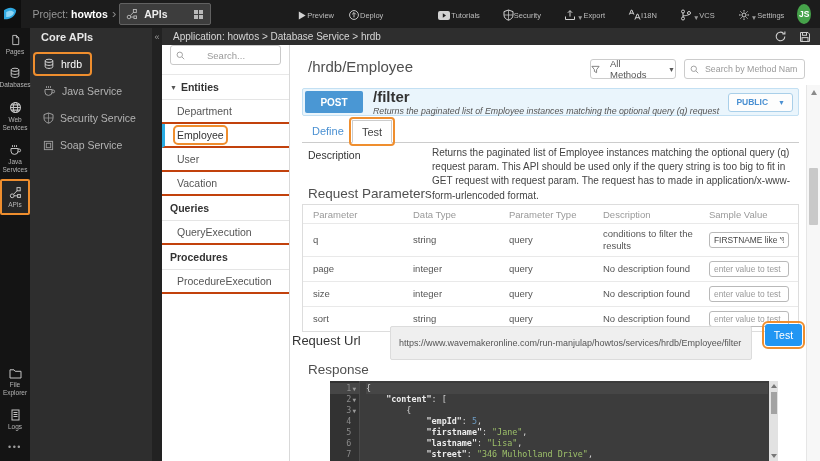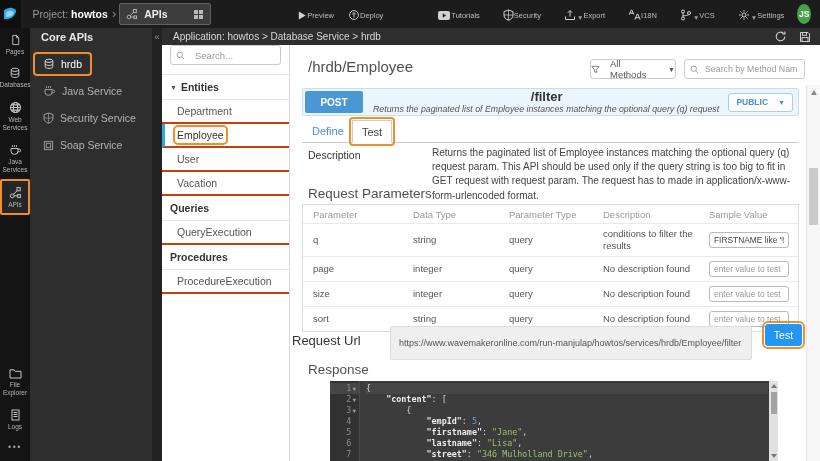--- a/index.html
+++ b/index.html
@@ -54,21 +54,21 @@
 
   
   .breadcrumb{position:absolute;left:162px;top:28px;right:0;height:17px;background:#2e2e2e;display:flex;align-items:center;color:#d6d6d6;font-size:10px;padding:0 9px 0 11px;z-index:6;box-sizing:border-box;}
   .bc-icons{margin-left:auto;display:flex;gap:12px;color:#cecece;}
   .bc-icons .ic{cursor:pointer;}
 
   
   .endpoints{position:absolute;left:162px;top:45px;bottom:0;width:128px;background:#fff;border-right:1px solid #d9d9d9;z-index:5;box-sizing:border-box;}
   .ep-title{font-size:12.5px;color:#444;padding:9px 10px 7px;}
   .ep-search{margin:0 8px 9px;height:18px;border:1px solid #c9c9c9;border-radius:3px;display:flex;align-items:center;padding:0 5px;color:#999;background:#fff;}
-  .ep-search input{border:0;outline:0;width:100%;font-size:9.5px;margin-left:8px;font-family:inherit;color:#555;background:transparent;}
+  .ep-search input{border:0;outline:0;width:100%;font-size:9.5px;margin-left:20px;font-family:inherit;color:#555;background:transparent;}
   .ep-search input::placeholder{color:#999;}
   .ep-list{border-top:1px solid #e8e8e8;}
   .ep-row{border-bottom:2px solid #c2410c;box-sizing:border-box;}
   .ep-row.section{font-weight:bold;color:#333;font-size:10.5px;padding:6px 8px;border-bottom:1px solid #e5e5e5;cursor:pointer;}
   .ep-row.section .scaret{font-size:7px;color:#555;margin-right:4px;vertical-align:1px;}
   .ep-row.item{color:#555;font-size:10.5px;padding:5px 8px 5px 15px;cursor:pointer;}
   .ep-row.item.active{border-left:3px solid #29abe2;padding-left:12px;color:#333;}
   .eplab.annot{outline-offset:2px;}
 
   
@@ -77,21 +77,21 @@
   .m-methods{position:absolute;left:300px;top:14px;width:86px;height:20px;border:1px solid #ccc;border-radius:3px;display:flex;align-items:center;justify-content:center;gap:10px;font-size:9.5px;color:#555;background:#fff;cursor:pointer;box-sizing:border-box;}
   .m-methods .ic{color:#777;}
   .m-methods .mcaret{font-size:7px;color:#555;}
   .m-search{position:absolute;left:394px;top:14px;width:121px;height:20px;border:1px solid #ccc;border-radius:3px;display:flex;align-items:center;padding:0 5px;color:#999;background:#fff;box-sizing:border-box;}
   .m-search input{border:0;outline:0;flex:1;font-size:8.8px;margin-left:4px;font-family:inherit;color:#555;min-width:0;background:transparent;}
   .m-search input::placeholder{color:#999;}
 
   .method-row{position:absolute;left:12px;top:43px;width:497px;height:28px;background:#eaf5fc;border:1px solid #c3e0f3;border-radius:2px;display:flex;align-items:center;box-sizing:border-box;cursor:pointer;}
   .post-badge{width:58px;height:22px;background:#4a97d4;border-radius:2px;margin-left:2px;color:#fff;font-size:10px;font-weight:bold;display:flex;align-items:center;justify-content:center;flex:none;}
   .mr-text{margin-left:10px;flex:1;min-width:0;}
-  .mr-path{font-size:13px;font-weight:bold;color:#333;line-height:1.15;text-align:center;}
+  .mr-path{font-size:15px;font-weight:bold;color:#333;line-height:1.15;}
   .mr-sum{font-size:8.8px;font-style:italic;color:#555;white-space:nowrap;overflow:hidden;}
   .public-btn{margin:0 5px 0 8px;height:17px;padding:0 7px;background:#fdfdfd;border:1px solid #a9cfe9;border-radius:3px;color:#4a90d2;font-size:8.5px;font-weight:bold;display:flex;align-items:center;gap:10px;flex:none;cursor:pointer;}
   .public-btn .pcaret{font-size:7px;}
 
   .tabs-rule{position:absolute;left:12px;top:97px;width:497px;border-top:1px solid #ccc;}
   .tab-define{position:absolute;left:22px;top:80px;font-size:11px;color:#4a90d2;cursor:pointer;}
   .tab-test{position:absolute;left:62px;top:75px;width:40px;height:23px;background:#fff;border:1px solid #ccc;border-bottom:1px solid #fff;display:flex;align-items:center;justify-content:center;font-size:11px;color:#444;z-index:2;cursor:pointer;box-sizing:border-box;}
 
   .desc-label{position:absolute;left:18px;top:104px;font-size:10.5px;color:#333;}
   .desc-text{position:absolute;left:142px;top:101px;width:362px;font-size:10px;color:#444;line-height:1.42;}

